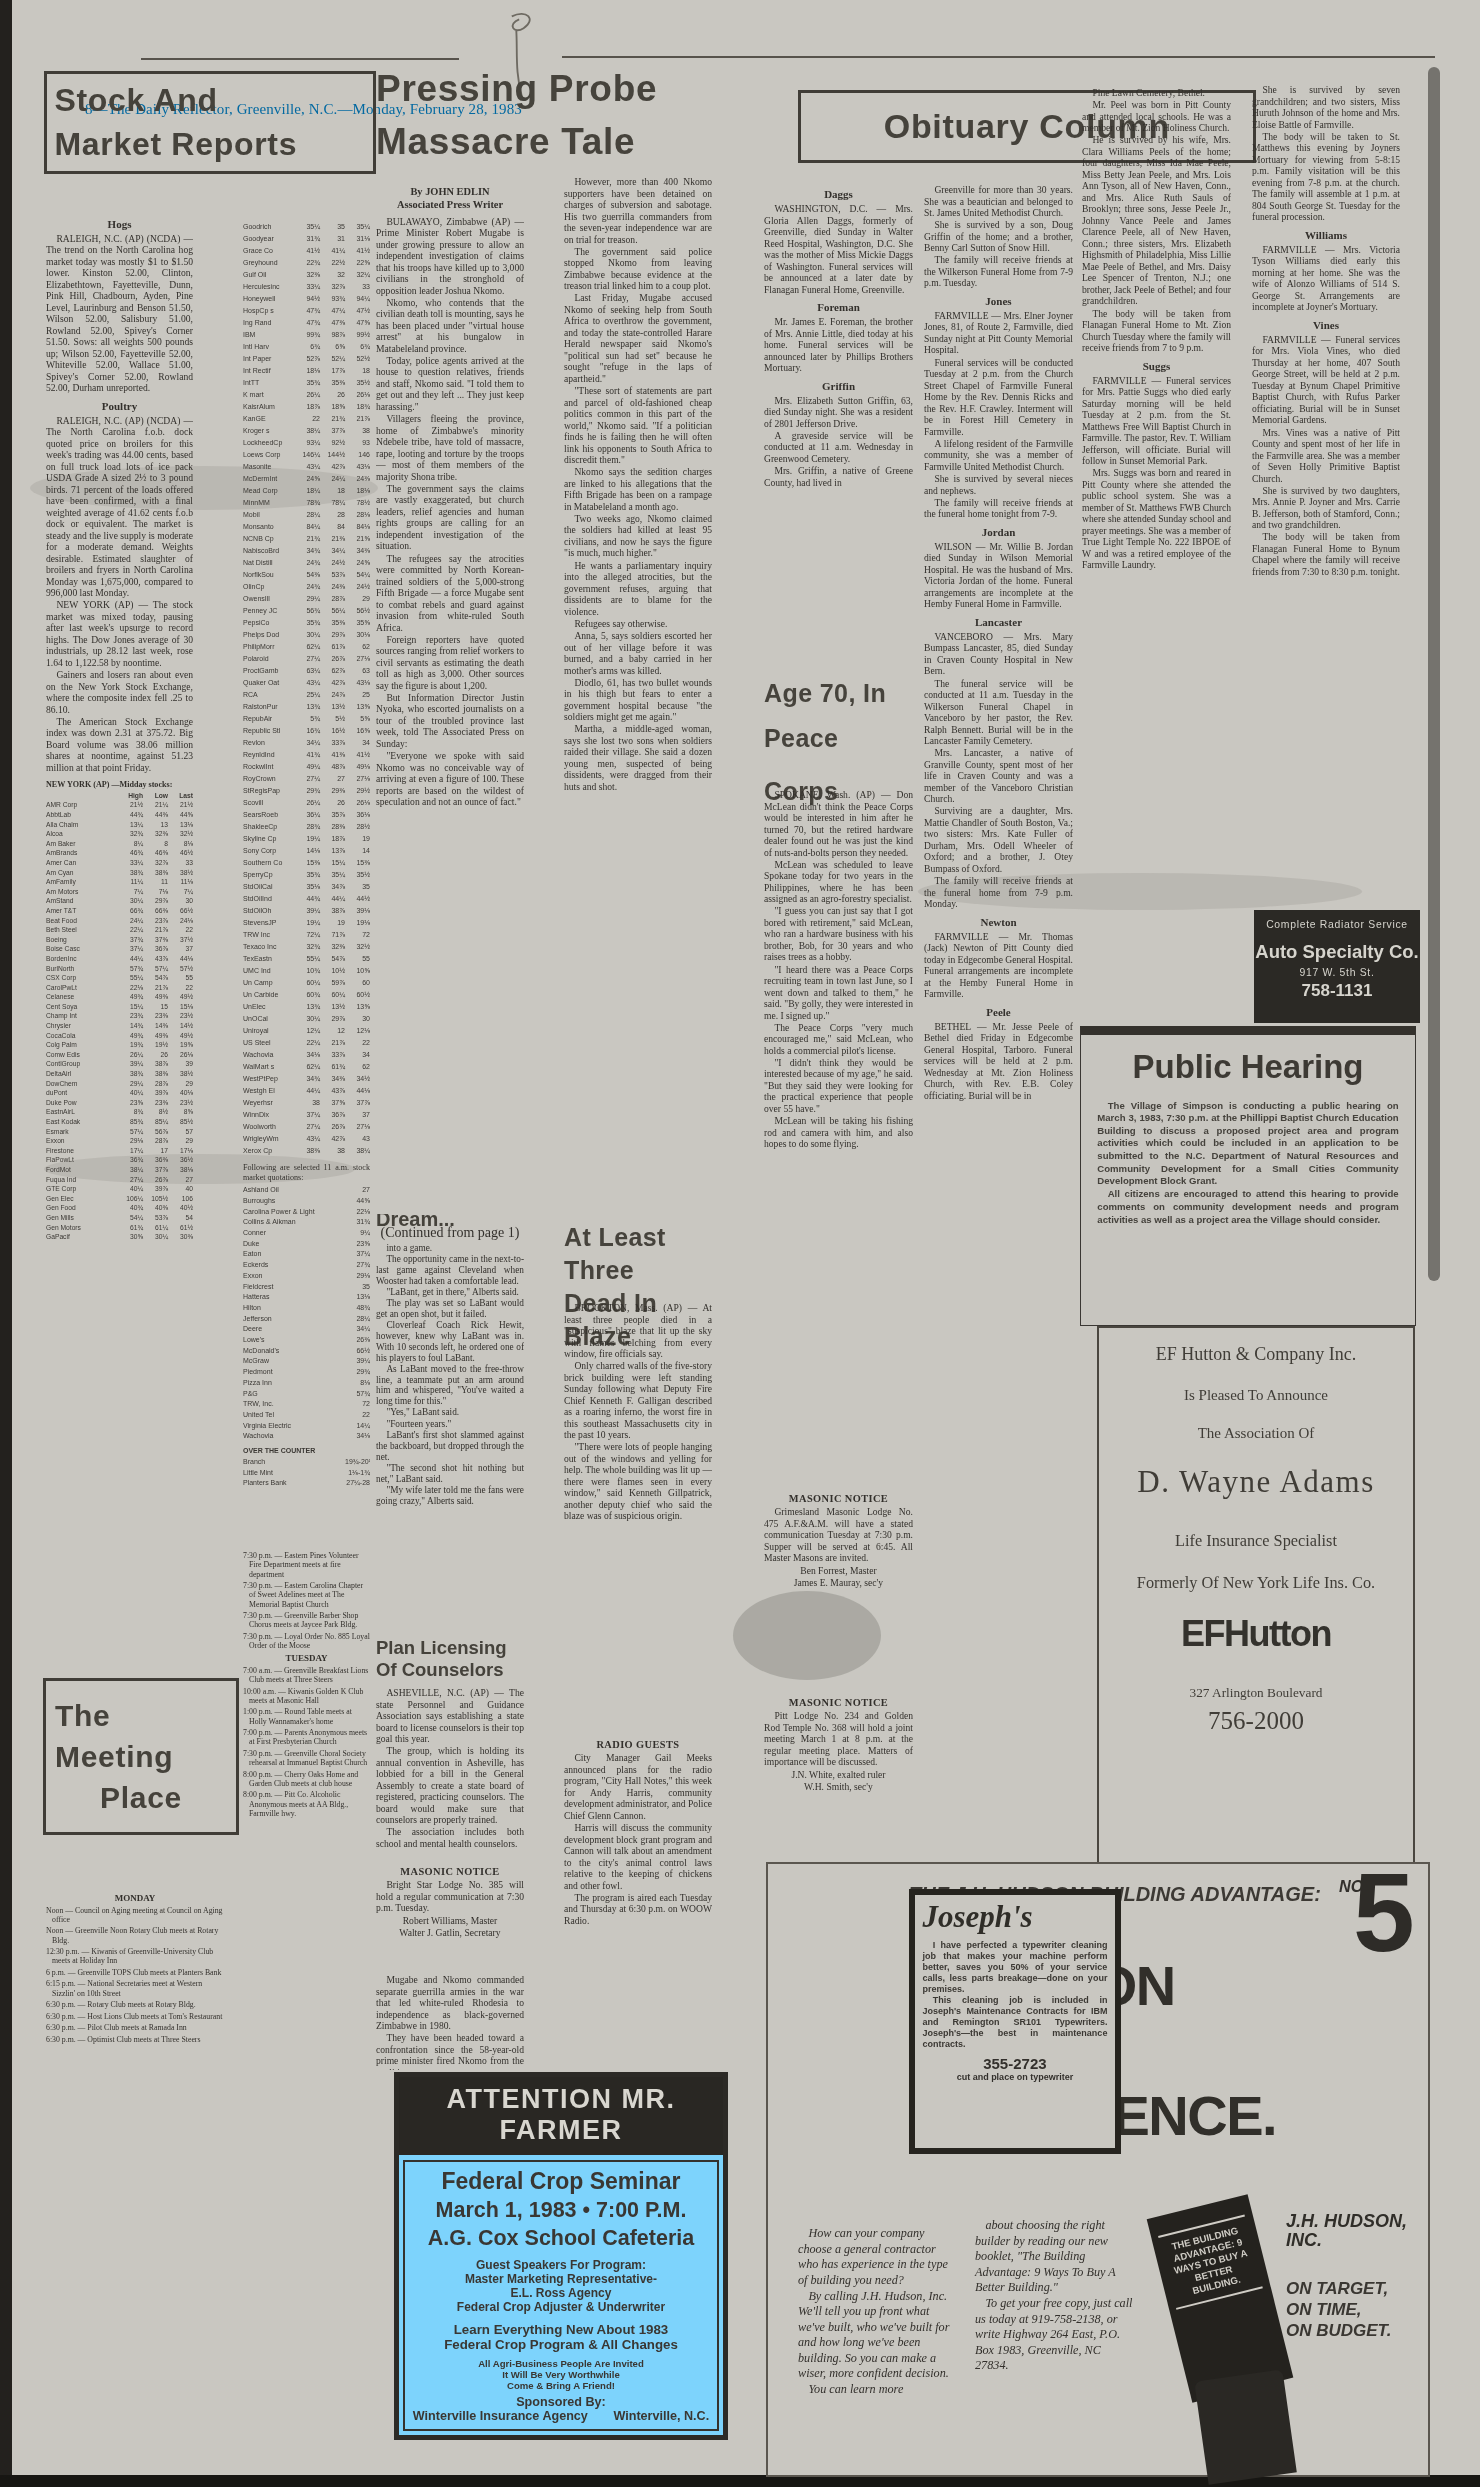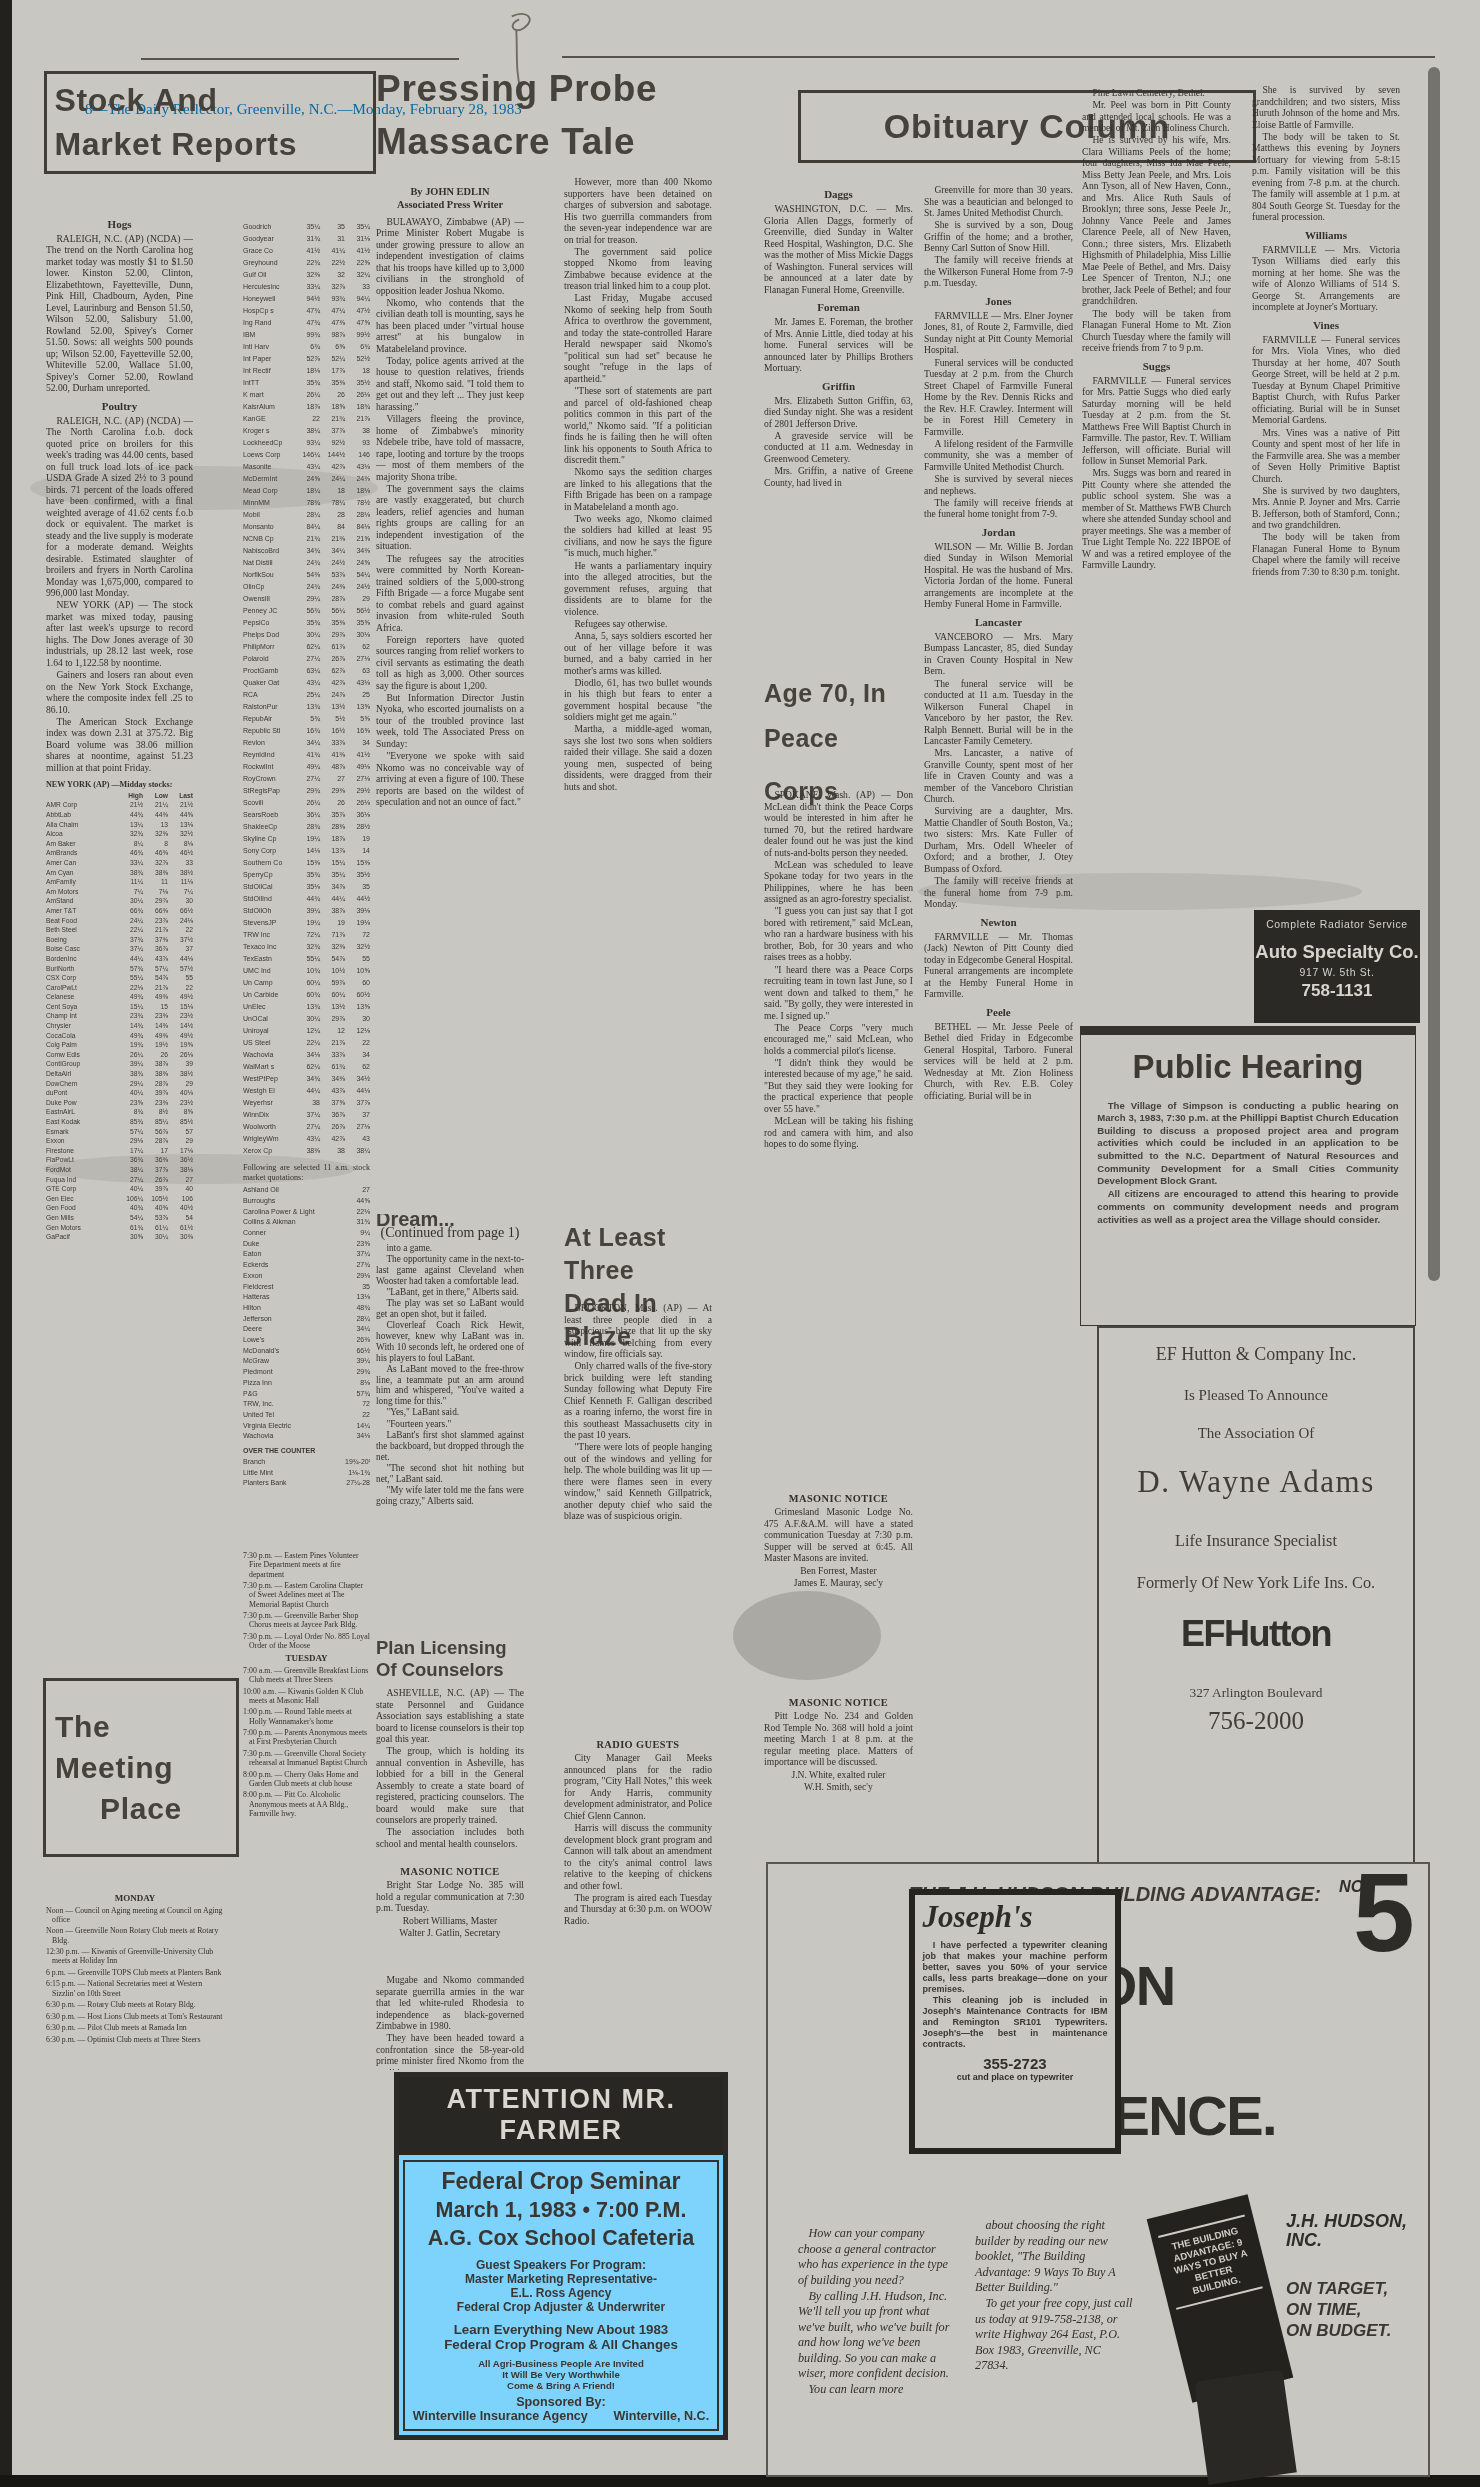--- a/index.html
+++ b/index.html
@@ -1278,21 +1278,21 @@
   <div class="abs joseph" style="left:909px;top:1889px;width:185px;height:244px;">
     <div style="font-size:31px;font-weight:700;font-style:italic;text-align:left;color:#2f2d28;">Joseph's</div>
     <div class="sans" style="font-size:9px;line-height:11px;font-weight:700;text-align:justify;margin-top:4.4px;color:#3b3833;">
         <p class="para">I have perfected a typewriter cleaning job that makes your machine perform better, saves you 50% of your service calls, less parts breakage—done on your premises.</p>
         <p class="para">This cleaning job is included in Joseph's Maintenance Contracts for IBM and Remington SR101 Typewriters. Joseph's—the best in maintenance contracts.</p>
       </div>
     <div class="sans center" style="font-size:15px;font-weight:700;margin-top:4.4px;">355-2723</div>
     <div class="sans center" style="font-size:9px;font-weight:700;">cut and place on typewriter</div>
   </div>
 
-  <div class="abs boxhead" style="left:43px;top:1678px;width:172px;padding:25px 9px;">
+  <div class="abs boxhead" style="left:43px;top:1678px;width:172px;padding:14px 9px;">
     <div class="bigtitle" style="font-size:30px;line-height:41px;">The</div>
     <div class="bigtitle" style="font-size:30px;line-height:41px;">Meeting</div>
     <div class="bigtitle" style="font-size:30px;line-height:41px;text-align:center;">Place</div>
   </div>
   <div class="abs" style="left:46px;top:1891px;width:178px;height:577px;overflow:hidden;">
     <div class="dayhead center">MONDAY</div>
     <div>
         <p class="mtg">Noon — Council on Aging meeting at Council on Aging office</p>
         <p class="mtg">Noon — Greenville Noon Rotary Club meets at Rotary Bldg.</p>
         <p class="mtg">12:30 p.m. — Kiwanis of Greenville-University Club meets at Holiday Inn</p>

